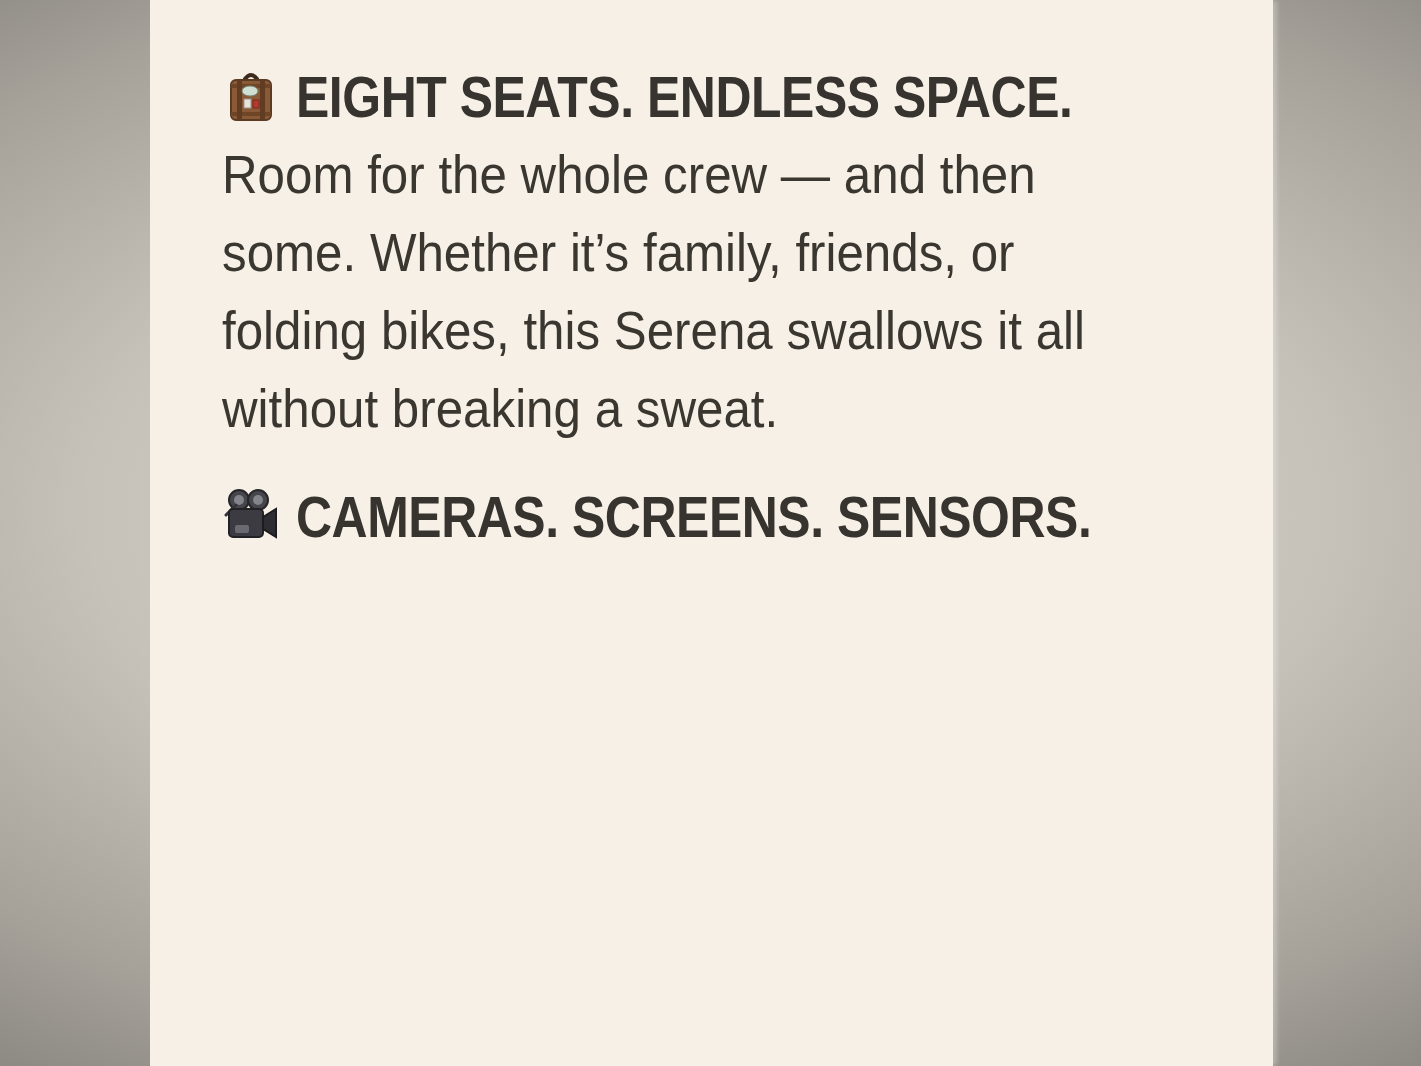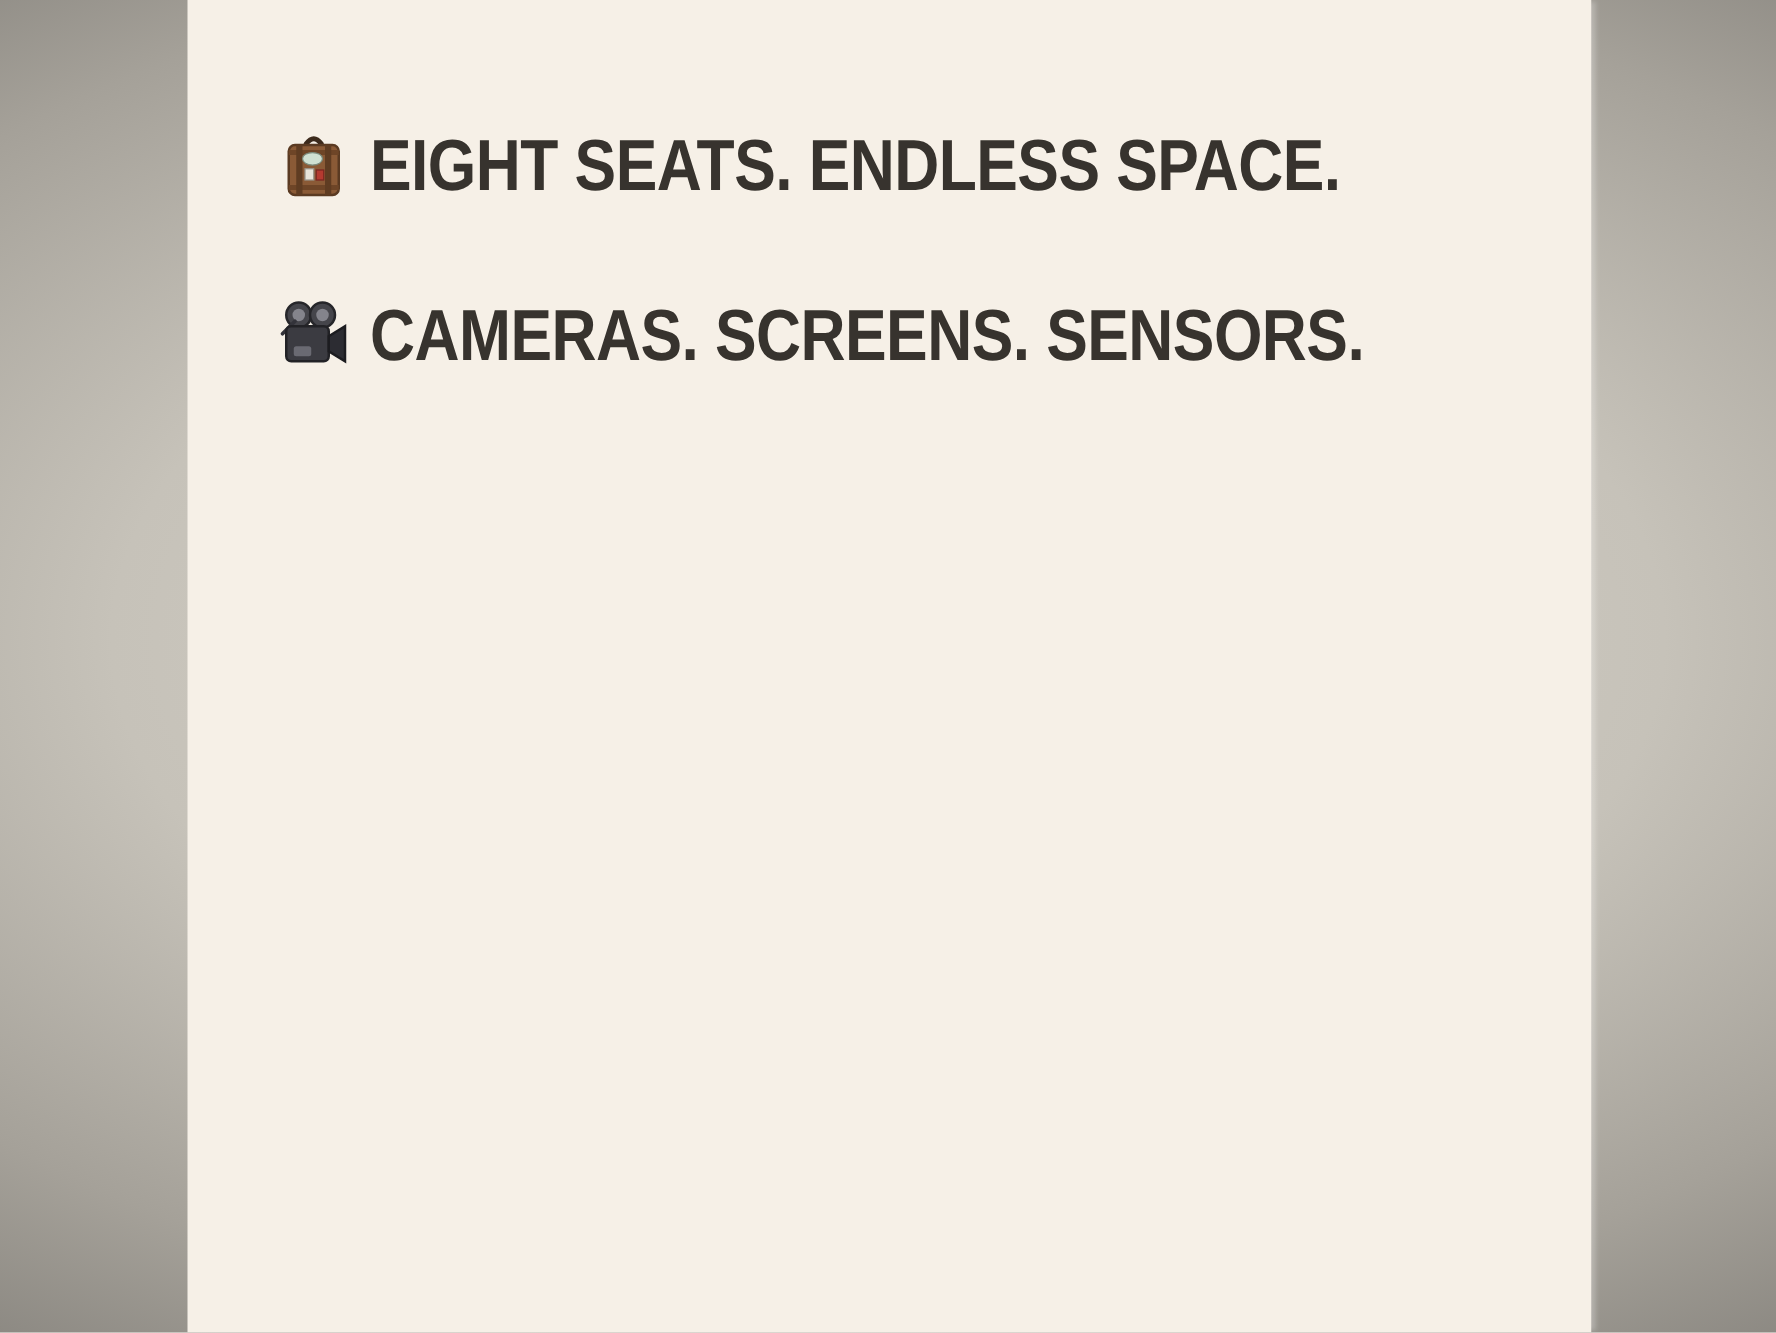--- a/index.html
+++ b/index.html
@@ -19,21 +19,21 @@
   .content-card {
     position: absolute;
     left: 150px;
     top: 0;
     width: 1123px;
     height: 1066px;
     background: #f6f0e7;
     box-shadow: 5px 0 4px -1px rgba(255,255,255,0.28);
   }
   .inner {
-    padding: 100px 0 0 72px;
+    padding: 64px 0 0 72px;
     color: #3a3630;
   }
   .heading-row {
     display: flex;
     align-items: center;
     gap: 16px;
     height: 64px;
   }
   .icon {
     width: 58px;
@@ -55,21 +55,21 @@
   }
   .text-line {
     font-size: 53px;
     line-height: 78px;
     color: #3a3630;
     white-space: nowrap;
     transform: scaleX(0.93);
     transform-origin: left center;
   }
   .section-2 {
-    margin-top: 72px;
+    margin-top: 36px;
     text-align: right;
   }
 </style>
 </head>
 <body>
 
 <div class="letterbox"></div>
 
 <div class="content-card">
   <div class="inner">
@@ -84,20 +84,26 @@
             <rect x="9" y="45" width="40" height="4" fill="#6e4527"></rect>
             <rect x="15" y="13" width="5" height="40" fill="#5f3c22"></rect>
             <rect x="38" y="13" width="5" height="40" fill="#5f3c22"></rect>
             <ellipse cx="28" cy="24" rx="8" ry="5" fill="#cfe0d2" stroke="#7a8a7c" stroke-width="1"></ellipse>
             <rect x="22" y="32" width="7" height="9" fill="#e8e4da" stroke="#9a968c" stroke-width="1"></rect>
             <rect x="31" y="33" width="6" height="8" fill="#b43a30" stroke="#7c2620" stroke-width="1"></rect>
           </svg>
         </span>
         <span class="heading-text">EIGHT SEATS. ENDLESS SPACE.</span>
       </div>
+      <div class="para">
+        <div class="text-line">Room for the whole crew — and then</div>
+        <div class="text-line">some. Whether it’s family, friends, or</div>
+        <div class="text-line">folding bikes, this Serena swallows it all</div>
+        <div class="text-line">without breaking a sweat.</div>
+      </div>
     </div>
 
     <div class="section section-2">
       <div class="heading-row">
         <span class="icon">
           <svg viewBox="0 0 58 58" width="58" height="58" aria-hidden="true">
             <circle cx="17" cy="13" r="10" fill="#45454b" stroke="#26262a" stroke-width="2"></circle>
             <circle cx="17" cy="13" r="5" fill="#84848c"></circle>
             <circle cx="36" cy="13" r="10" fill="#45454b" stroke="#26262a" stroke-width="2"></circle>
             <circle cx="36" cy="13" r="5" fill="#84848c"></circle>

